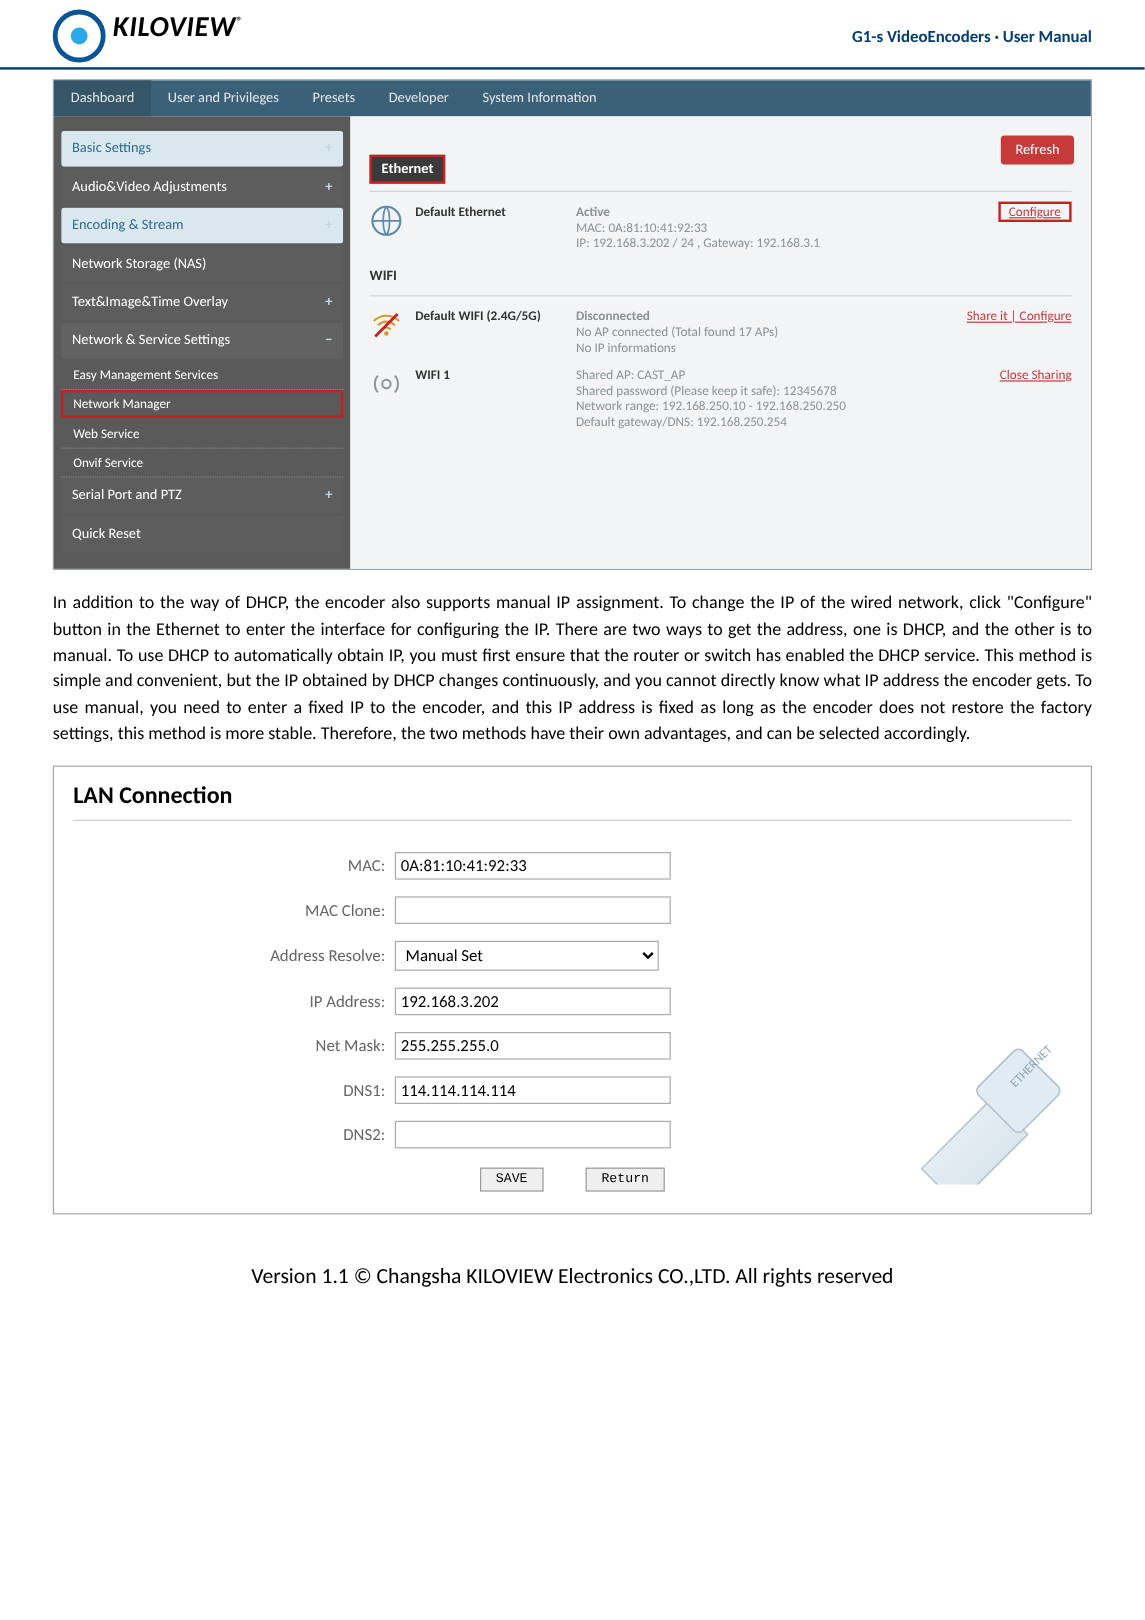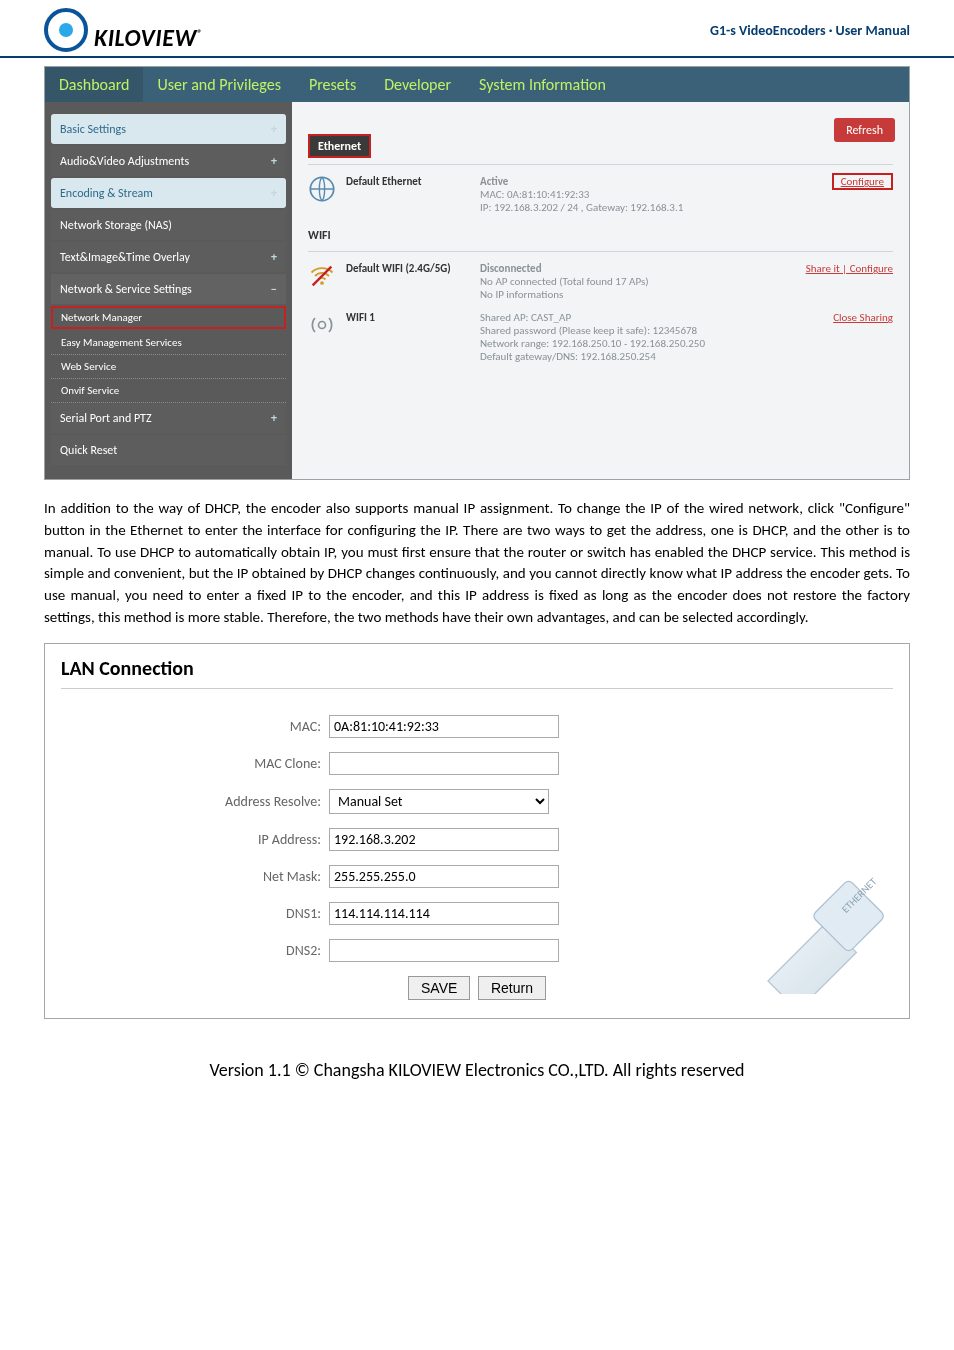--- a/index.html
+++ b/index.html
@@ -1,24 +1,24 @@
 <!DOCTYPE html>
 <html><head>
 <meta charset="utf-8">
 <style>
 body{margin:0;font-family:Calibri,Arial,sans-serif;background:#fff;color:#000;width:954px}
 .page-header{display:flex;align-items:center;justify-content:space-between;padding:8px 44px 4px 44px;border-bottom:2px solid #063d6f}
-.logo-wrap{display:flex;align-items:flex-end}
+.logo-wrap{display:flex;align-items:flex-start}
 .logo-circle{width:36px;height:36px;border-radius:50%;background:#fff;border:4px solid #0a5599;display:flex;align-items:center;justify-content:center;margin-right:6px}
 .logo-inner{width:14px;height:14px;border-radius:50%;background:#2aa8e8}
 .logo-text{font-weight:700;font-style:italic;font-size:24px;letter-spacing:.5px}
 .logo-r{font-size:10px;vertical-align:super}
 .header-title{font-weight:700;color:#063d6f;font-size:14px}
 .screenshot1{margin:8px 44px 0 44px;border:1px solid #9aa2a8}
-.tabbar{background:#3b6178;color:#bef264;font-size:16px;display:flex}
+.tabbar{background:#3b6178;color:#e5e5e5;font-size:12px;display:flex}
 .tabbar div{padding:8px 14px}
 .tabbar .active{background:#355668}
 .panel{display:flex}
 .sidebar{width:235px;background:#5a5a5a;padding:12px 6px;font-size:12px}
 .sb-item{background:rgba(255,255,255,.02);color:#fff;padding:7px 8px;margin-bottom:2px;border:1px solid transparent;display:flex;justify-content:space-between;align-items:center}
 .sb-item.accent{background:#d9e8ef;color:#2e6b8a;border-radius:3px}
 .sb-item.open{background:rgba(255,255,255,.05)}
 .plus{font-weight:700;color:#c1d7e0}
 .sb-sub{color:#fff;padding:5px 8px 5px 10px;font-size:11px;border-bottom:1px dotted #8a8a8a}
 .sb-sub.active{border:2px solid #c62121;padding:3px 6px 3px 8px;margin-bottom:2px}
@@ -35,21 +35,21 @@
 .row .act a{color:#c93a3a;text-decoration:underline;font-size:11px}
 .info .t1{font-weight:700;color:#8a9298}
 .body-text{margin:18px 44px 14px 44px;font-size:15px;line-height:1.45;text-align:justify;color:#000}
 .form-box{margin:0 44px;border:1px solid #a6a6a6;padding:12px 16px 18px 16px;position:relative}
 .form-title{font-size:20px;font-weight:700;margin-bottom:6px}
 .form-hr{border:none;border-top:1px solid #ccc;margin-bottom:26px}
 .frow{display:flex;align-items:center;margin-bottom:14px;font-size:14px;color:#666}
 .frow label{width:260px;text-align:right;padding-right:8px}
 .frow input,.frow select{width:220px;font-size:14px;padding:2px 4px;border:1px solid #aaa;background:#fff;font-family:inherit}
 .btns{text-align:center;margin-top:6px}
-.btns button{font-size:14px;padding:3px 12px;margin:0 2px;border:1px solid #999;background:#efefef;font-family:Liberation Sans, sans-serif}
+.btns button{font-size:11px;padding:3px 12px;margin:0 16px;border:1px solid #999;background:#efefef;font-family:Liberation Mono, monospace}
 .cable-img{position:absolute;right:24px;bottom:24px;width:130px;height:130px;opacity:.85}
 .footer{text-align:center;font-size:18px;margin:40px 0 20px 0}
 .globe-icon svg,.wifi-icon svg,.ap-icon svg{width:28px;height:28px}
 </style>
 </head>
 <body>
 
 <div class="page-header">
   <div class="logo-wrap">
     <div class="logo-circle">
@@ -86,22 +86,22 @@
           <span>Network Storage (NAS)</span>
         </div>
       <div class="sb-item">
           <span>Text&amp;Image&amp;Time Overlay</span>
           <span class="plus">+</span>
         </div>
       <div class="sb-item open">
           <span>Network &amp; Service Settings</span>
           <span class="plus">−</span>
         </div>
+      <div class="sb-sub">Easy Management Services</div>
       <div class="sb-sub active">Network Manager</div>
-      <div class="sb-sub">Easy Management Services</div>
       <div class="sb-sub">Web Service</div>
       <div class="sb-sub">Onvif Service</div>
       <div class="sb-item">
           <span>Serial Port and PTZ</span>
           <span class="plus">+</span>
         </div>
       <div class="sb-item">
           <span>Quick Reset</span>
         </div>
     </div>

